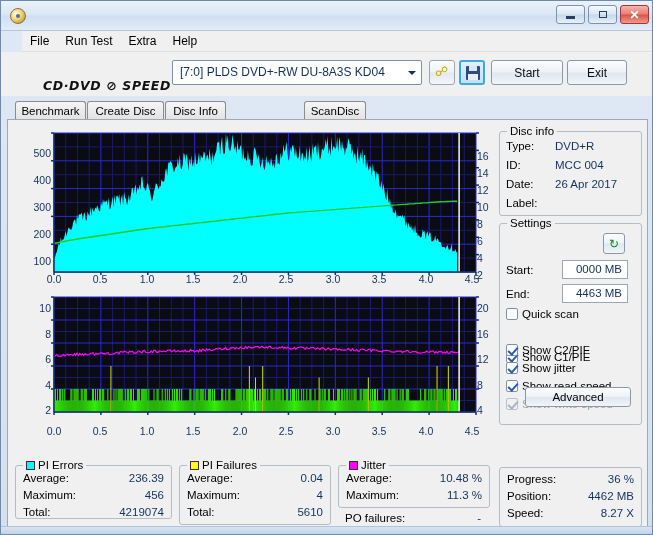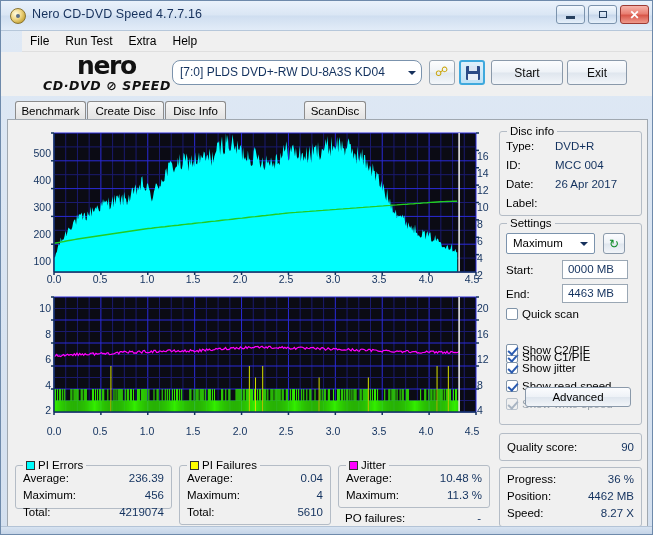--- a/index.html
+++ b/index.html
@@ -59,21 +59,21 @@
   .nero-word{
     font-family:"DejaVu Sans",sans-serif;font-weight:bold;font-size:25px;color:#111;
     letter-spacing:-1.4px;position:absolute;left:34px;top:-2px;
   }
   .nero-sub{
     position:absolute;left:0px;top:25px;font-family:"DejaVu Sans",sans-serif;font-weight:bold;
     font-size:12.5px;color:#111;letter-spacing:.6px;font-style:italic;
   }
   .combo{
     position:absolute;left:171px;top:59px;width:250px;height:25px;
-    border:1px solid #7b93ad;background:#fff;box-sizing:border-box;border-radius:8px;
+    border:1px solid #7b93ad;background:#fff;box-sizing:border-box;border-radius:2px;
   }
   .combo .txt{position:absolute;left:7px;top:4px;font-size:12px;color:#12315e;white-space:nowrap;}
   .combo .arrowbox{
     position:absolute;right:0;top:0;width:19px;height:23px;
     display:flex;align-items:center;justify-content:center;
   }
   .caret{width:0;height:0;border-left:4px solid transparent;border-right:4px solid transparent;border-top:4px solid #16315c;}
   .tbtn{
     position:absolute;top:59px;width:26px;height:25px;border:1px solid #9aa7b4;border-radius:3px;
     background:linear-gradient(to bottom,#fcfdfe 0%,#eef2f6 48%,#e1e8ef 52%,#f4f7fa 100%);
@@ -117,21 +117,21 @@
   .gb{position:absolute;border:1px solid #b4bcc6;border-radius:3px;box-sizing:border-box;background:transparent;}
   .gb > .cap{
     position:absolute;top:-7px;left:7px;background:#f0f0f0;padding:0 3px;font-size:11.5px;color:#000;
     white-space:nowrap;
   }
   .lbl{position:absolute;font-size:11.5px;color:#000;white-space:nowrap;}
   .val{position:absolute;font-size:11.5px;color:#12315e;white-space:nowrap;text-align:right;}
   .swatch{display:inline-block;width:9px;height:9px;border:1px solid #333;vertical-align:-1px;margin-right:3px;box-sizing:border-box;}
   .field{
     position:absolute;border:1px solid #9aa7b4;background:#fff;box-sizing:border-box;
-    font-size:11.5px;color:#12315e;text-align:right;padding-right:13px;line-height:17px;height:19px;
+    font-size:11.5px;color:#12315e;text-align:right;padding-right:5px;line-height:17px;height:19px;
   }
   .cbrow{position:absolute;font-size:11.5px;color:#000;white-space:nowrap;}
   .cbox{
     display:inline-block;width:12px;height:12px;border:1px solid #7f93a8;background:#fff;
     vertical-align:-2px;margin-right:4px;box-sizing:border-box;position:relative;border-radius:2px;
   }
   .cbox.on:after{
     content:"";position:absolute;left:3px;top:0px;width:4px;height:8px;
     border:solid #2a5bb0;border-width:0 2px 2px 0;transform:rotate(42deg);
   }
@@ -154,21 +154,20 @@
     background:linear-gradient(to bottom,#d7e3f1,#c5d4e7);border-top:1px solid #b3c3d6;
   }
 </style>
 </head>
 <body>
 
 <div id="app">
 
   <div class="titlebar">
     <div class="title-icon"></div>
-    <div class="title-text">Nero CD-DVD Speed 4.7.7.16</div>
     <div class="winbtns">
       <div class="wbtn">
           <span class="g">
             <i class="minglyph"></i>
           </span>
         </div>
       <div class="wbtn">
           <span class="g">
             <i class="maxglyph"></i>
           </span>
@@ -181,21 +180,20 @@
 
   <div class="menubar">
     <div class="mi">File</div>
     <div class="mi">Run Test</div>
     <div class="mi">Extra</div>
     <div class="mi">Help</div>
   </div>
 
   <div class="toolbar"></div>
   <div class="nero-logo">
-    <div class="nero-word">nero</div>
     <div class="nero-sub">CD·DVD ⊘ SPEED</div>
   </div>
 
   <div class="combo">
     <div class="txt">[7:0]   PLDS DVD+-RW DU-8A3S KD04</div>
     <div class="arrowbox">
         <i class="caret"></i>
       </div>
   </div>
 
@@ -837,61 +835,51 @@
     <div class="lbl" style="left:55px;top:27px;color:#12315e;">MCC 004</div>
     <div class="lbl" style="left:6px;top:46px;">Date:</div>
     <div class="lbl" style="left:55px;top:46px;color:#12315e;">26 Apr 2017</div>
     <div class="lbl" style="left:6px;top:65px;">Label:</div>
     <div class="lbl" style="left:55px;top:65px;color:#12315e;"></div>
   </div>
 
   <div class="gb" style="left:498px;top:222px;width:143px;height:202px;">
     <div class="cap">Settings</div>
 
-    <div class="smallcombo" style="left:6px;top:9px;width:89px;height:21px;">
-      <div class="t">Maximum</div>
-      <div class="ab">
-          <i class="caret"></i>
-        </div>
-    </div>
     <div class="rbtn" style="left:103px;top:9px;width:22px;height:21px;color:#0a8a22;font-size:12px;">
       <span>↻</span>
     </div>
 
     <div class="lbl" style="left:6px;top:40px;">Start:</div>
     <div class="field" style="left:62px;top:36px;width:66px;">0000 MB</div>
 
     <div class="lbl" style="left:6px;top:64px;">End:</div>
     <div class="field" style="left:62px;top:60px;width:66px;">4463 MB</div>
 
     <div class="cbrow" style="left:6px;top:84px;"><i class="cbox"></i><span>Quick scan</span></div>
     <div class="cbrow" style="left:6px;top:101px;margin-top:26px;"><i class="cbox on"></i><span>Show C1/PIE</span></div>
     <div class="cbrow" style="left:6px;top:120px;"><i class="cbox on"></i><span>Show C2/PIF</span></div>
     <div class="cbrow" style="left:6px;top:138px;"><i class="cbox on"></i><span>Show jitter</span></div>
     <div class="cbrow" style="left:6px;top:156px;"><i class="cbox on"></i><span>Show read speed</span></div>
     <div class="cbrow dis" style="left:6px;top:174px;"><i class="cbox on dis"></i><span>Show write speed</span></div>
 
     <div class="rbtn" style="left:25px;top:162px;width:106px;height:20px;top:163px;">Advanced</div>
   </div>
 
-  <div class="gb" style="left:498px;top:432px;width:143px;height:28px;">
-    <div class="lbl" style="left:7px;top:7px;">Quality score:</div>
-    <div class="val" style="left:90px;top:7px;width:44px;">90</div>
-  </div>
 
   <div class="gb" style="left:498px;top:466px;width:143px;height:60px;">
     <div class="lbl" style="left:7px;top:5px;">Progress:</div>
     <div class="val" style="left:70px;top:5px;width:64px;">36 %</div>
     <div class="lbl" style="left:7px;top:22px;">Position:</div>
     <div class="val" style="left:70px;top:22px;width:64px;">4462 MB</div>
     <div class="lbl" style="left:7px;top:39px;">Speed:</div>
     <div class="val" style="left:70px;top:39px;width:64px;">8.27 X</div>
   </div>
 
-  <div class="gb" style="left:14px;top:464px;width:157px;height:44px;">
+  <div class="gb" style="left:14px;top:464px;width:157px;height:54px;">
     <div class="cap">
       <i class="swatch" style="background:#00FFFF;"></i><span>PI Errors</span>
     </div>
     <div class="lbl" style="left:7px;top:6px;">Average:</div>
     <div class="val" style="left:60px;top:6px;width:88px;">236.39</div>
     <div class="lbl" style="left:7px;top:23px;">Maximum:</div>
     <div class="val" style="left:60px;top:23px;width:88px;">456</div>
     <div class="lbl" style="left:7px;top:40px;">Total:</div>
     <div class="val" style="left:60px;top:40px;width:88px;">4219074</div>
   </div>

